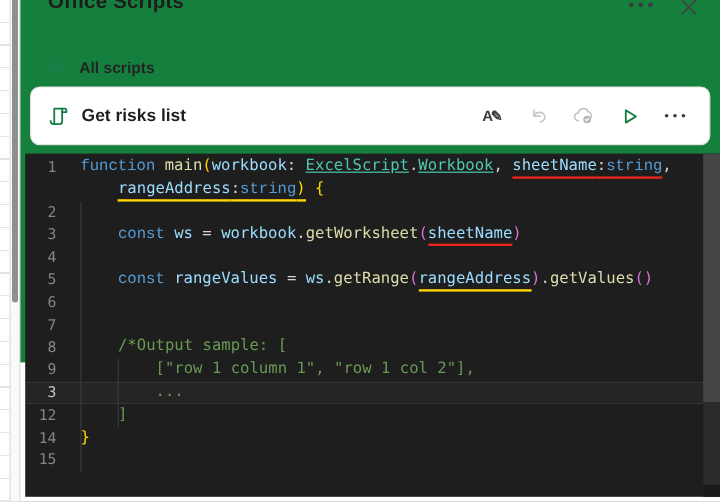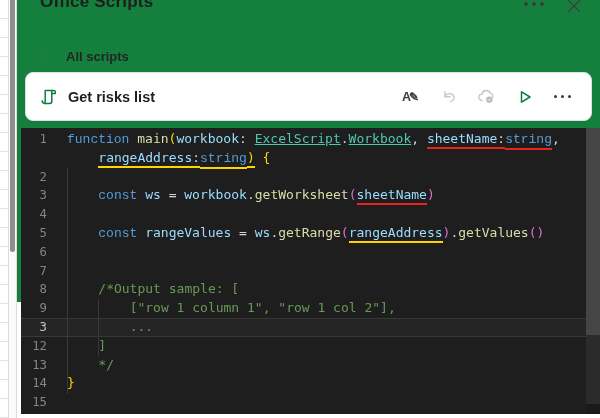--- a/index.html
+++ b/index.html
@@ -181,24 +181,20 @@
         </div>
         <div class="row active">
           <span class="ln">3</span>
           <span class="code"><span class="c-pln">        </span><span class="c-com">...</span></span>
         </div>
         <div class="row">
           <span class="ln">12</span>
           <span class="code"><span class="c-pln">    </span><span class="c-com">]</span></span>
         </div>
         <div class="row">
-          <span class="ln">13</span>
-          <span class="code"><span class="c-pln">    </span><span class="c-com">*/</span></span>
-        </div>
-        <div class="row">
           <span class="ln">14</span>
           <span class="code"><span class="c-b1">}</span></span>
         </div>
         <div class="row">
           <span class="ln">15</span>
           <span class="code"></span>
         </div>
       </div>
     <div class="indent-guide guide-1"></div>
     <div class="indent-guide guide-2"></div>

